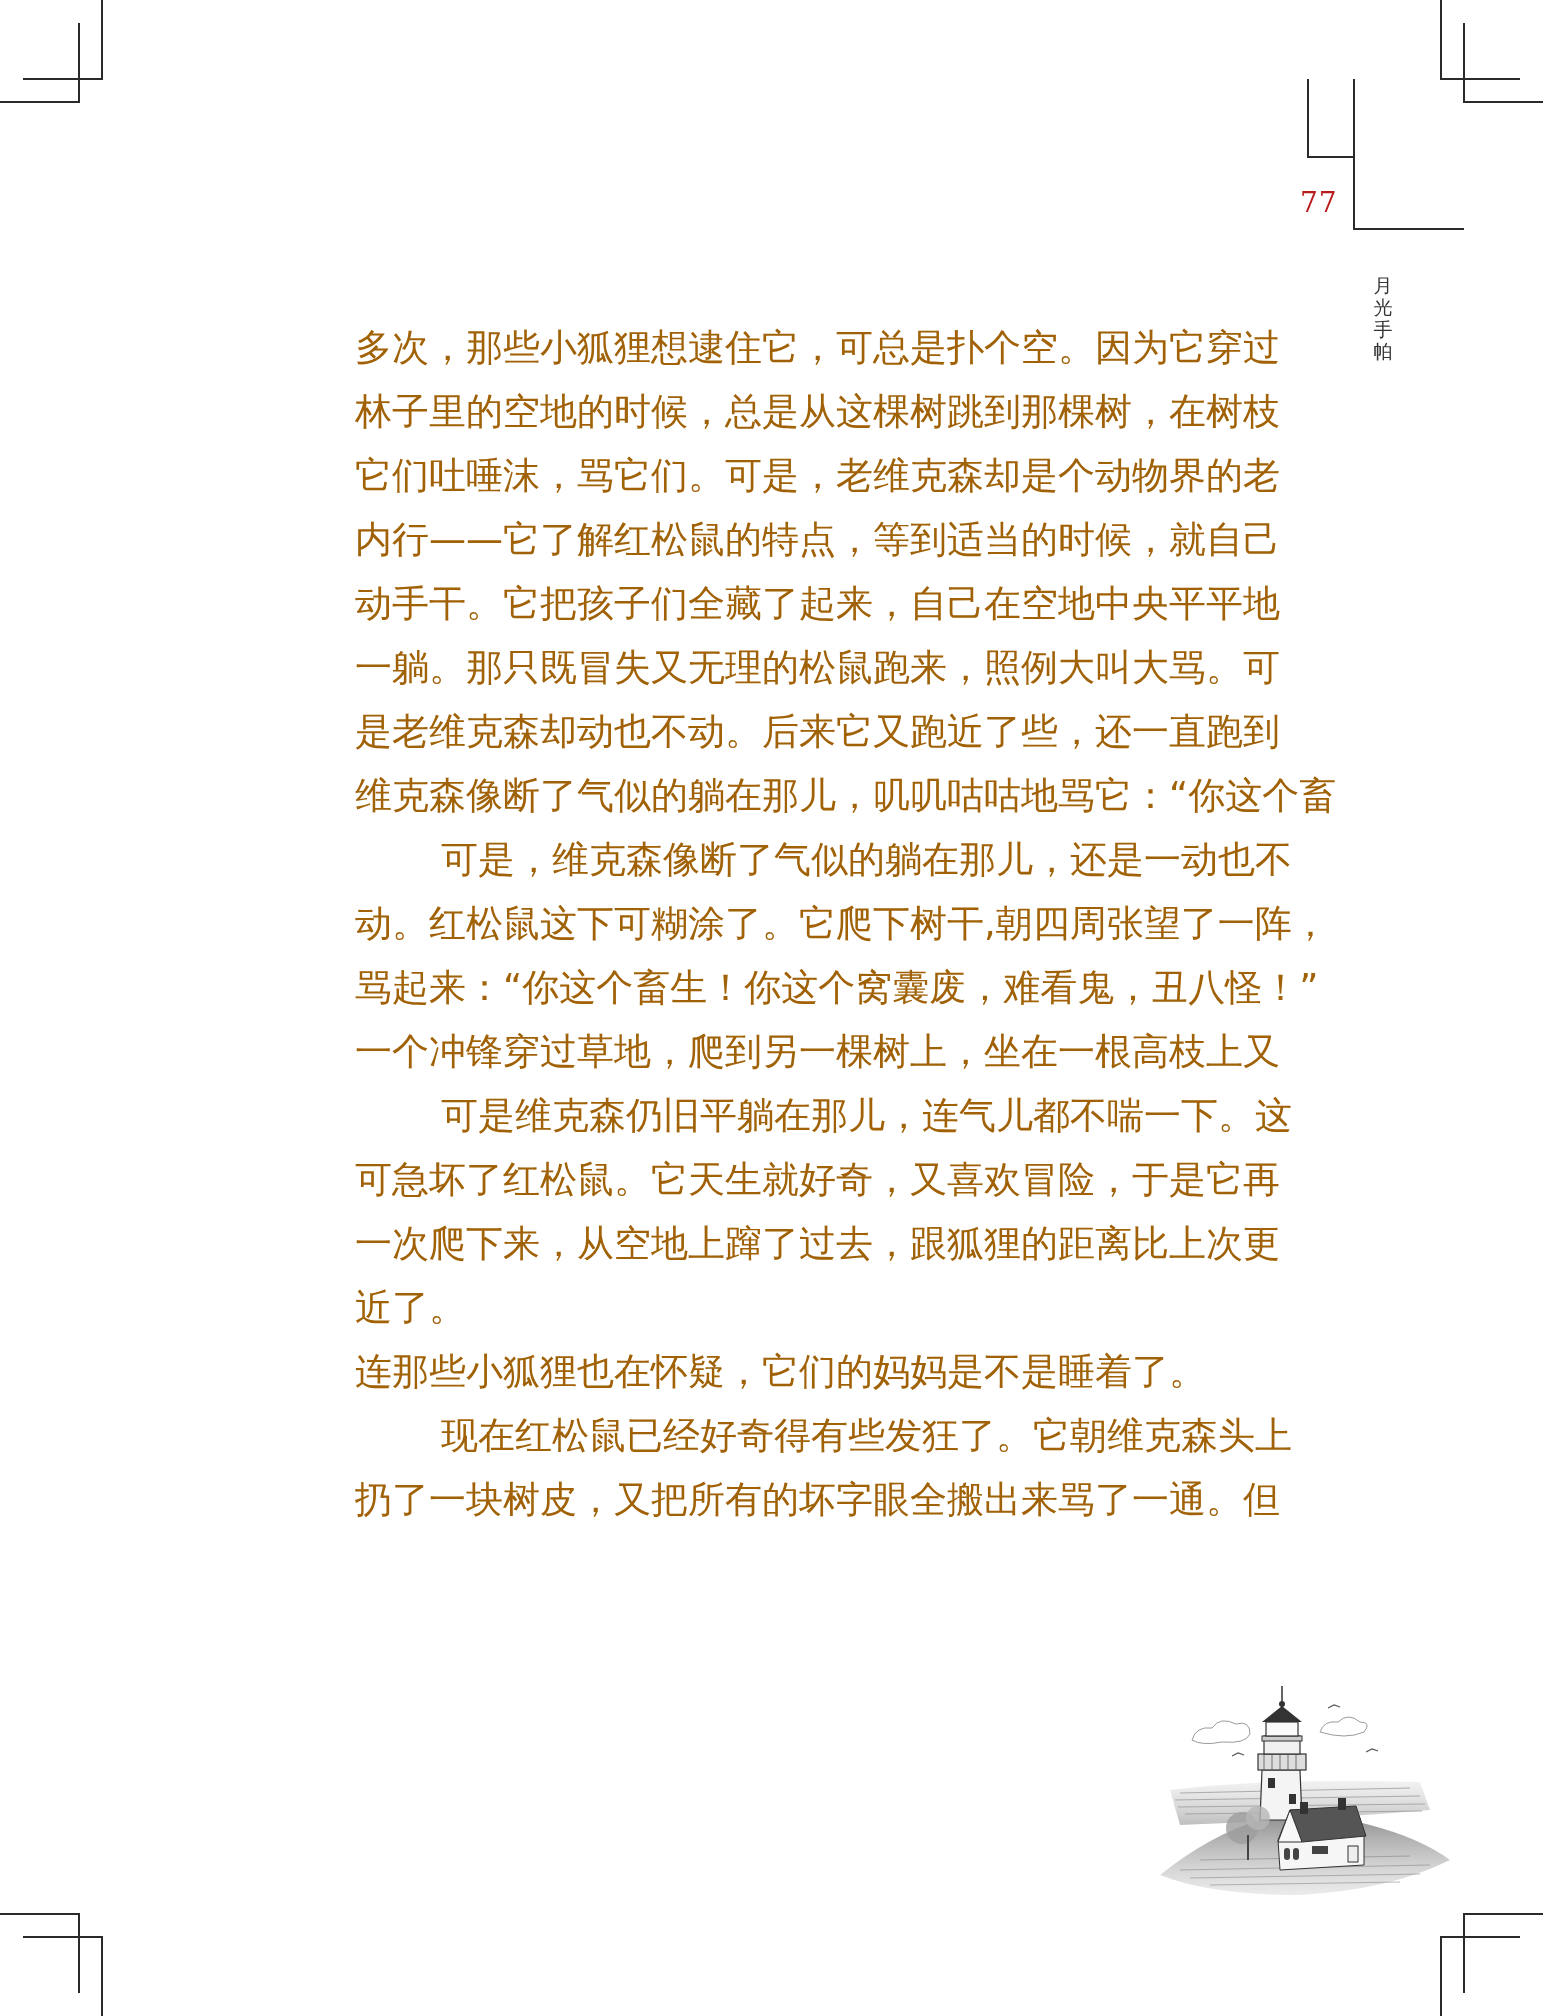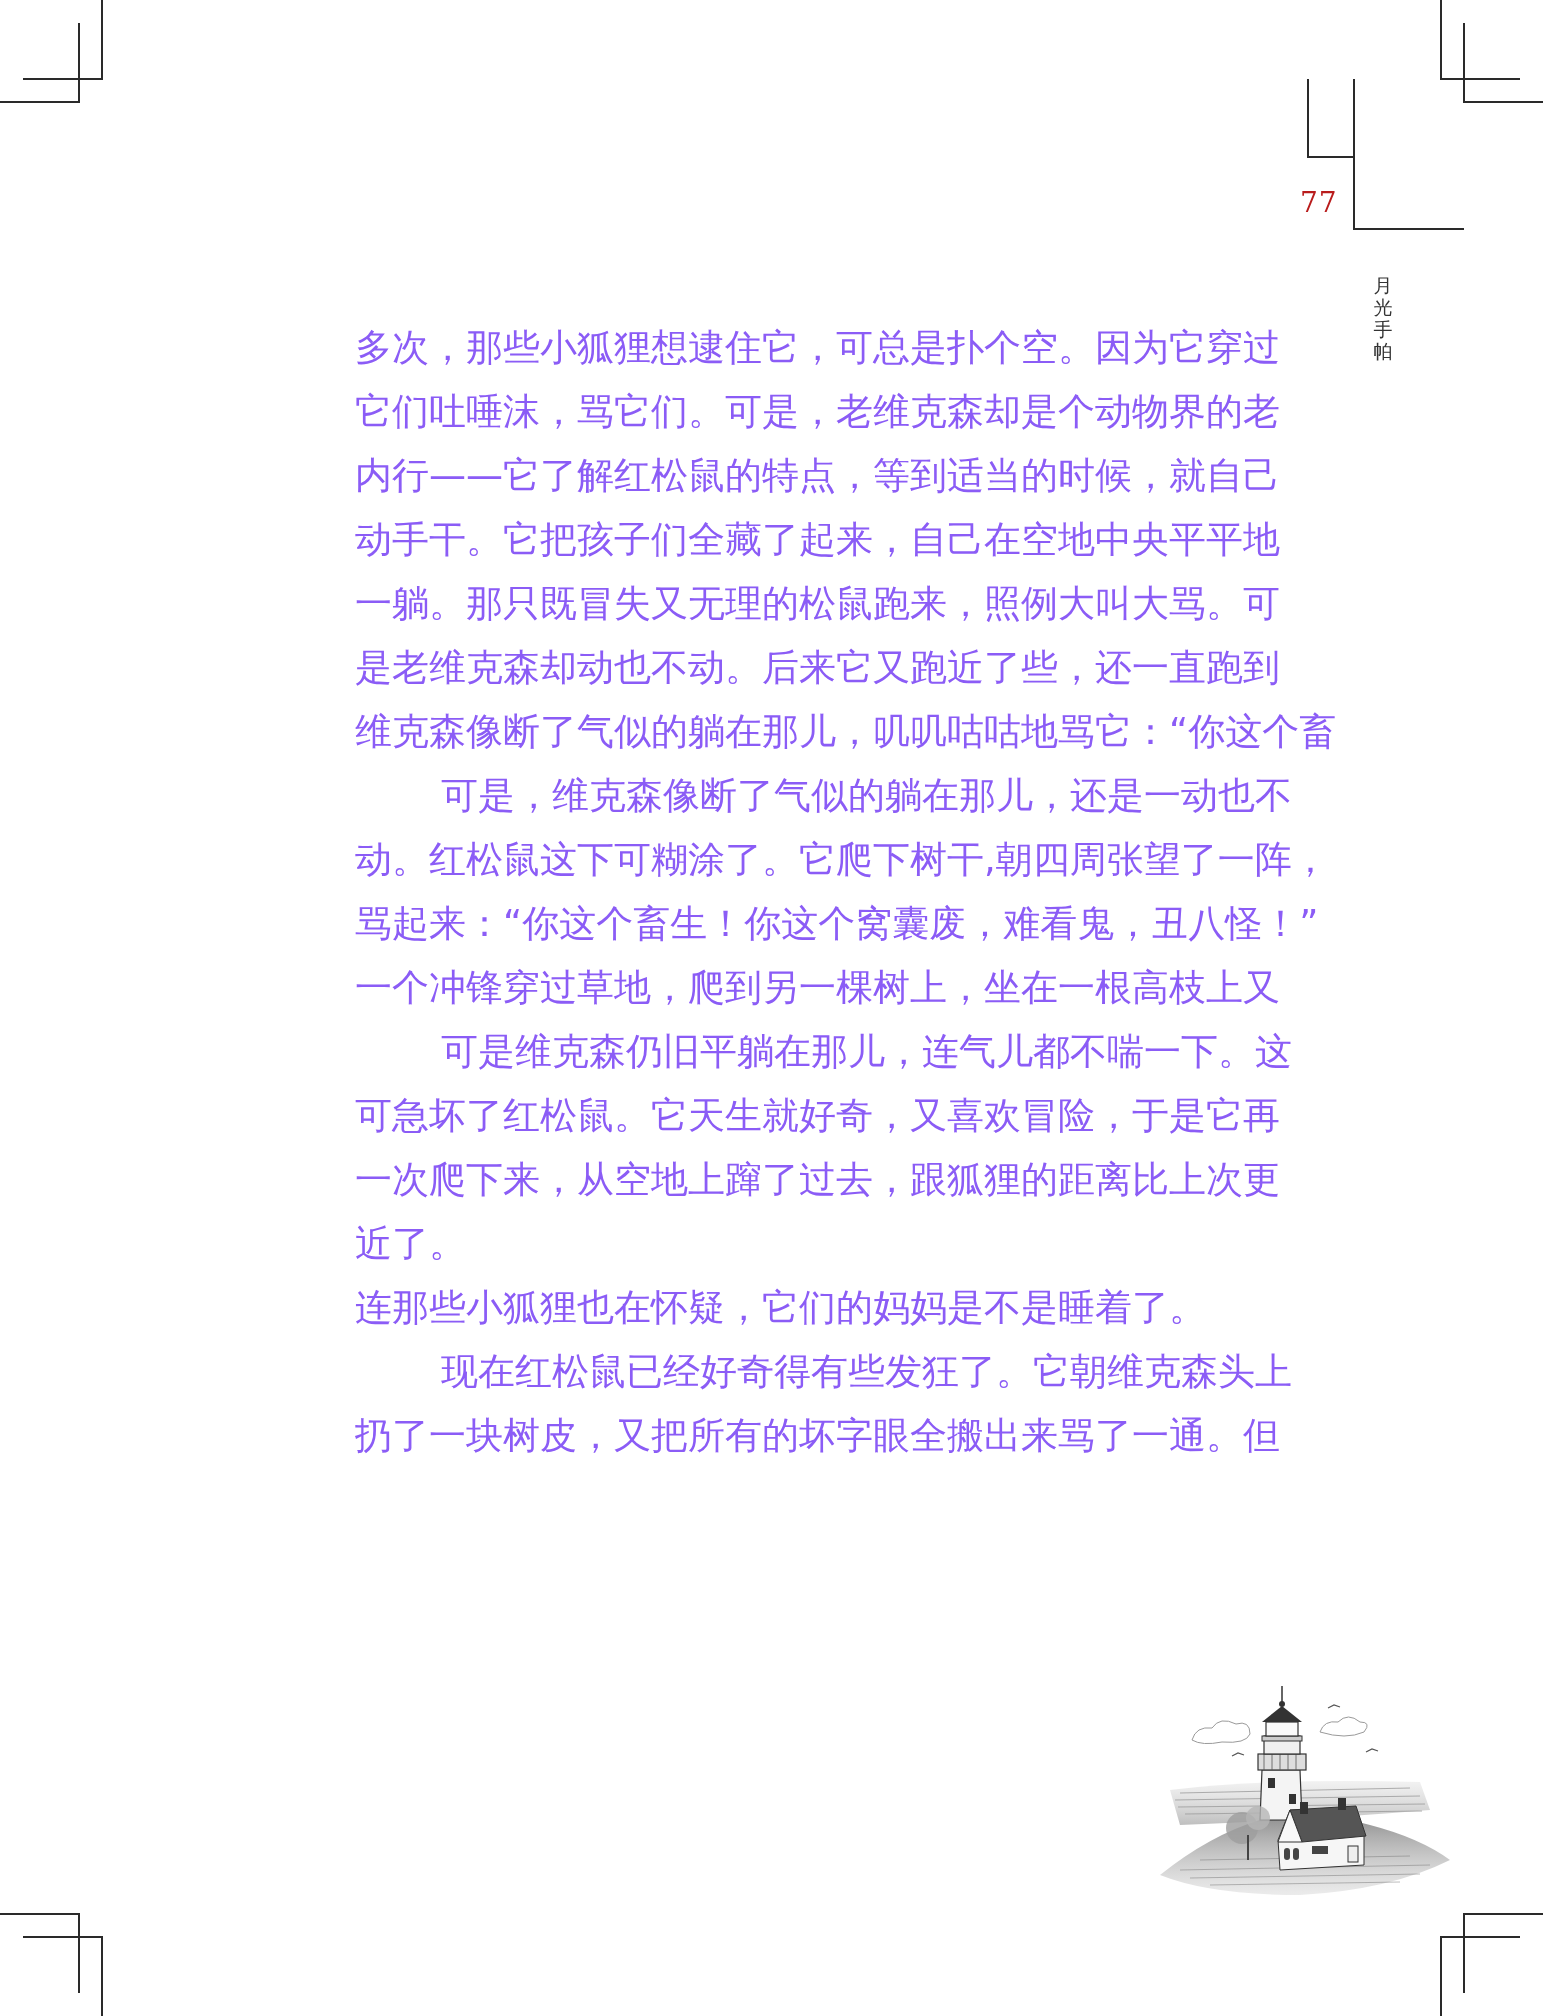--- a/index.html
+++ b/index.html
@@ -2,21 +2,21 @@
 <html><head>
 <meta charset="utf-8">
 <style>
   html, body { margin: 0; padding: 0; background: #ffffff; }
   body { width: 1543px; height: 2016px; position: relative; overflow: hidden; font-family: "DejaVu Sans", sans-serif; color: #222; }
   .ln { position: absolute; background: #2a2a2a; }
   .page-number { position: absolute; left: 1300px; top: 186px; font-family: "DejaVu Serif", serif; font-size: 28px; color: #b91c1c; letter-spacing: 1px; }
   .running-title { position: absolute; left: 1371px; top: 274px; width: 24px; font-size: 19px; line-height: 22px; color: #333; text-align: center; }
   .running-title span { display: block; }
   .body-text { position: absolute; left: 355px; top: 316px; width: 858px; }
-  .line { height: 64px; line-height: 64px; font-size: 37px; color: #8b5cf6; white-space: nowrap; text-align: justify; text-align-last: justify; overflow: visible; }
+  .line { height: 64px; line-height: 64px; font-size: 37px; color: #a16207; white-space: nowrap; text-align: justify; text-align-last: justify; overflow: visible; }
   .line.short { text-align-last: left; }
   .illustration { position: absolute; left: 1150px; top: 1660px; width: 330px; height: 240px; }
 </style>
 </head>
 <body>
 
 <div class="ln" style="left:101px;top:0;width:2px;height:79px;"></div>
 <div class="ln" style="left:23px;top:78px;width:80px;height:2px;"></div>
 <div class="ln" style="left:78px;top:23px;width:2px;height:80px;"></div>
 <div class="ln" style="left:0;top:101px;width:80px;height:2px;"></div>
@@ -45,20 +45,21 @@
 
 <div class="running-title">
   <span>月</span>
   <span>光</span>
   <span>手</span>
   <span>帕</span>
 </div>
 
 <div class="body-text" id="body-text">
     <div class="line">多次，那些小狐狸想逮住它，可总是扑个空。因为它穿过</div>
+    <div class="line">林子里的空地的时候，总是从这棵树跳到那棵树，在树枝</div>
     <div class="line">它们吐唾沫，骂它们。可是，老维克森却是个动物界的老</div>
     <div class="line">内行——它了解红松鼠的特点，等到适当的时候，就自己</div>
     <div class="line">动手干。它把孩子们全藏了起来，自己在空地中央平平地</div>
     <div class="line">一躺。那只既冒失又无理的松鼠跑来，照例大叫大骂。可</div>
     <div class="line">是老维克森却动也不动。后来它又跑近了些，还一直跑到</div>
     <div class="line">维克森像断了气似的躺在那儿，叽叽咕咕地骂它：“你这个畜</div>
     <div class="line" style="padding-left: 86px;">可是，维克森像断了气似的躺在那儿，还是一动也不</div>
     <div class="line">动。红松鼠这下可糊涂了。它爬下树干,朝四周张望了一阵，</div>
     <div class="line">骂起来：“你这个畜生！你这个窝囊废，难看鬼，丑八怪！”</div>
     <div class="line">一个冲锋穿过草地，爬到另一棵树上，坐在一根高枝上又</div>

